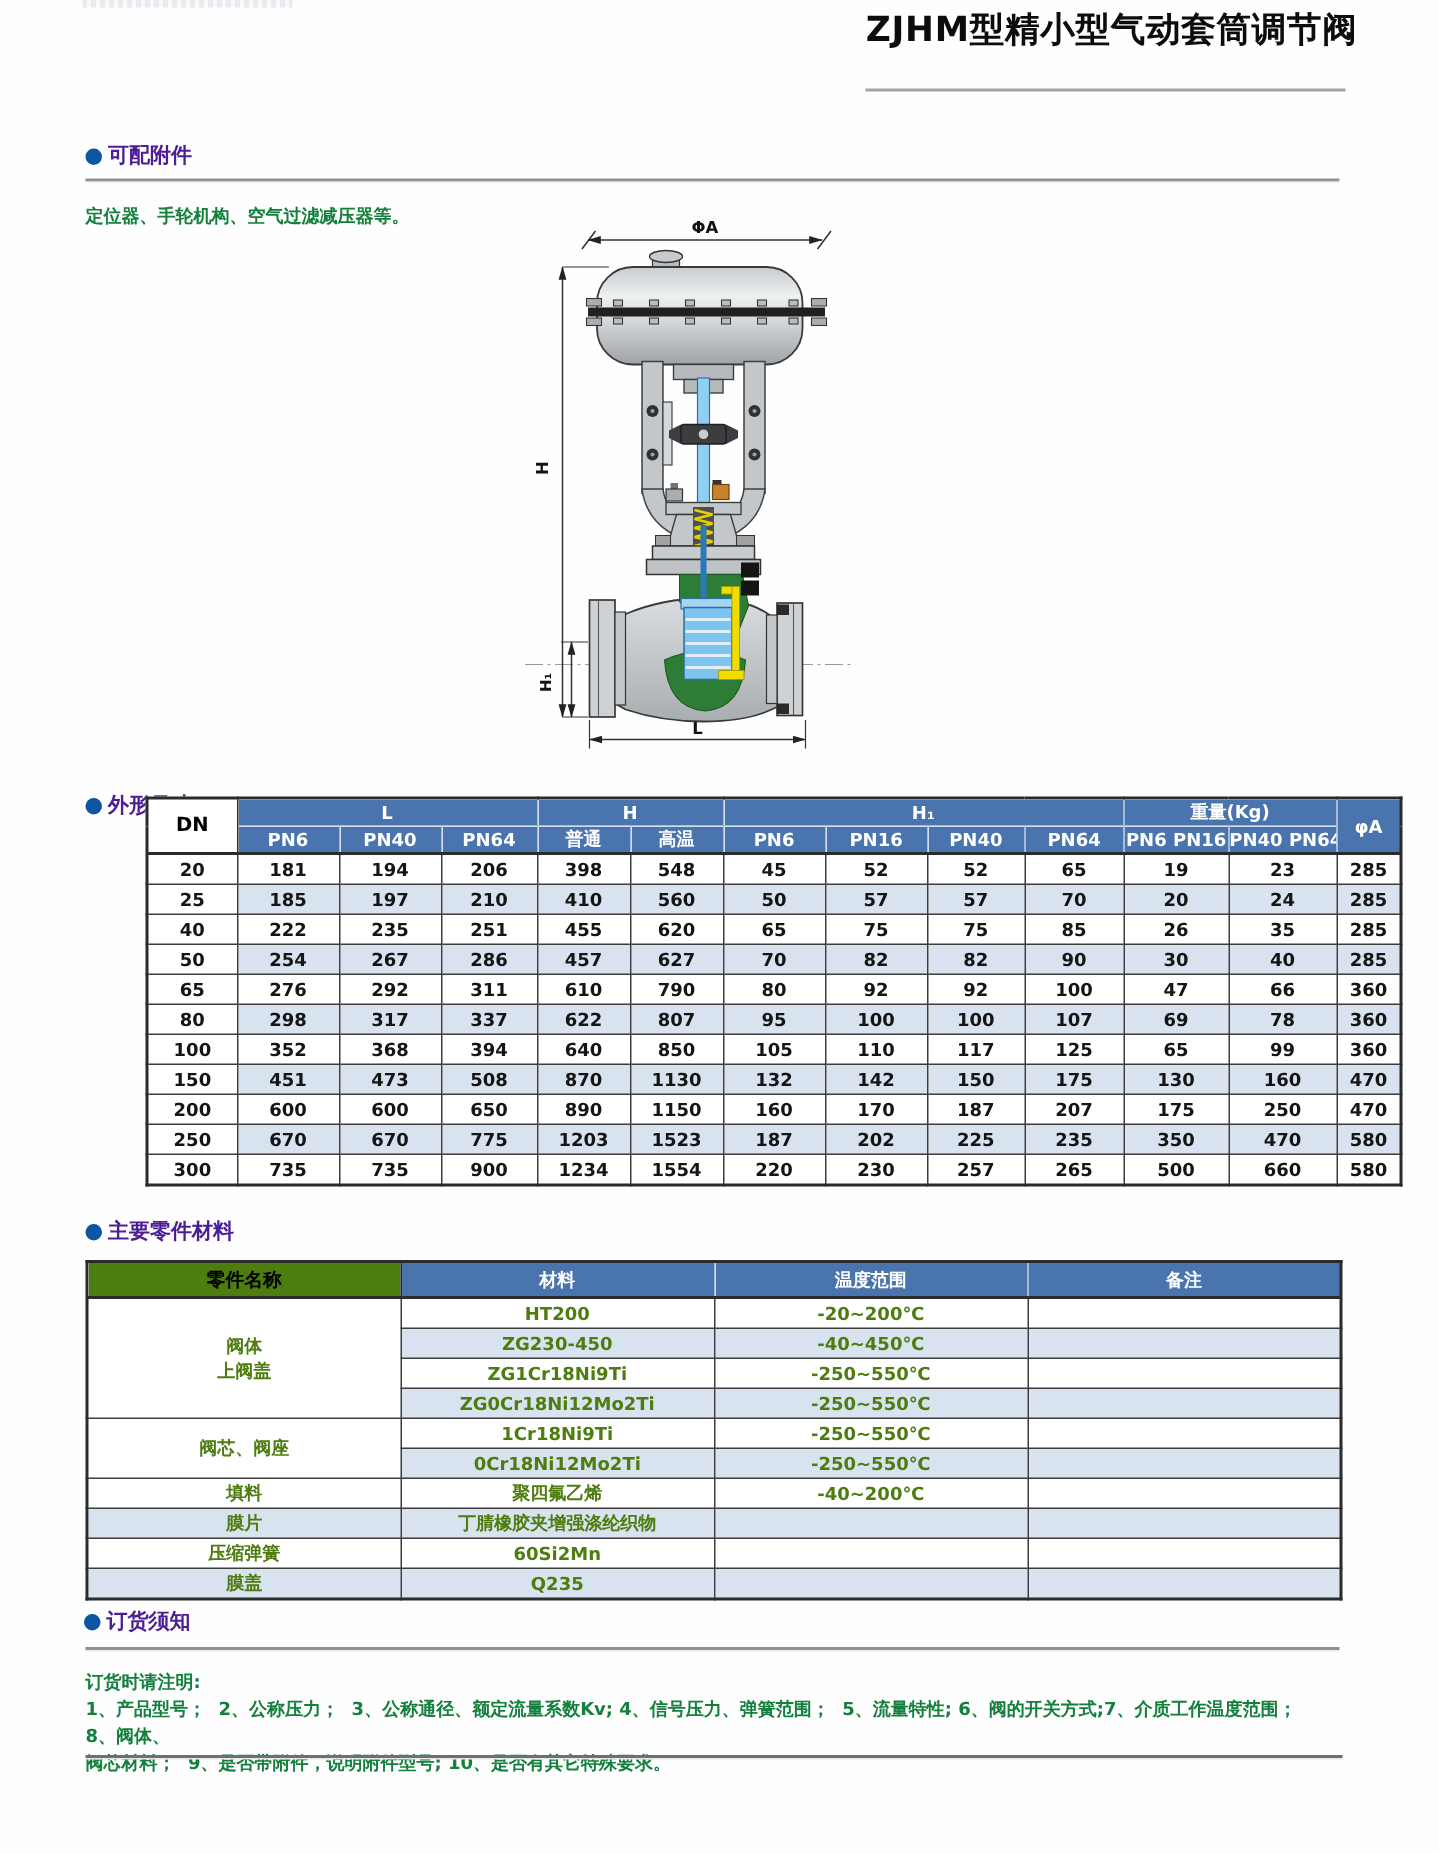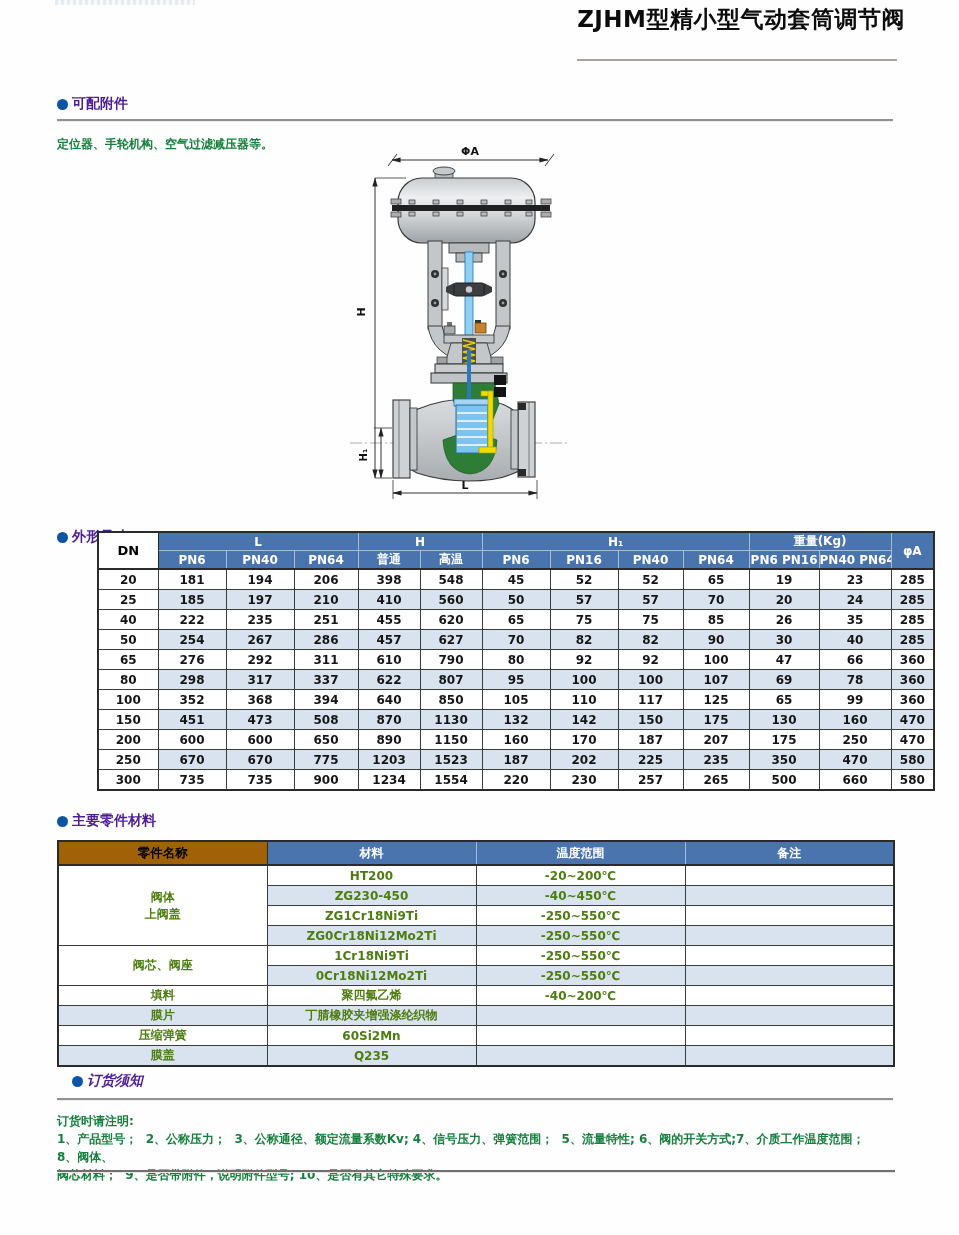--- a/index.html
+++ b/index.html
@@ -31,21 +31,21 @@
   .dims th.white{background:#fff;color:#000;border:1px solid #2b2b2b;font-size:13px;}
   .dims thead{border-bottom:2px solid #2b2b2b;}
   .dims td{border:1px solid #3c3c3c;text-align:center;font-weight:bold;height:19px;padding:0;color:#151515;}
   .dims tr.alt td{background:#d9e3f0;}
   .dims tr.alt td.dn, .dims td.dn{background:#fff;}
 
   
   .mats{left:57px;top:840px;width:836px;border:2px solid #2b2b2b;font-size:12px;}
   .mats th{height:22px;padding:0;font-weight:bold;}
   .mats th.blue{background:#4a74ad;color:#fff;border:1px solid #a7bbd8;}
-  .mats th.white{background:#a16207;color:#000;border:1px solid #2b2b2b;font-size:12.5px;text-align:center;}
+  .mats th.white{background:#4d7c0f;color:#000;border:1px solid #2b2b2b;font-size:12.5px;text-align:center;}
   .mats thead{border-bottom:2px solid #2b2b2b;}
   .mats td{border:1px solid #3c3c3c;text-align:center;font-weight:bold;height:19px;padding:0;color:#4d7c0f;}
   .mats tr.alt td{background:#d9e3f0;}
   .mats td.part{background:#fff;white-space:pre-line;line-height:17px;}
 
   
   .order-note{left:57px;top:1112px;}
   .order-lines{left:57px;top:1130px;width:836px;}
   .footer-rule{left:57px;top:1170px;width:838px;height:0;border-top:2px solid #6f6f6f;border-bottom:1px solid #e6e6e6;}
 
@@ -484,21 +484,21 @@
         </tr>
         <tr class="alt">
           <td class="part" rowspan="1">膜盖</td>
           <td>Q235</td>
           <td></td>
           <td></td>
         </tr>
       </tbody>
   </table>
 
-  <div class="abs section" style="left:72px;top:1072px;font-style:italic;">
+  <div class="abs section" style="left:56px;top:1072px;">
     <span class="bullet"></span>
     <span>订货须知</span>
   </div>
   <div class="abs rule" style="left:57px;top:1098px;width:836px;"></div>
   <div class="abs smalltext order-note">订货时请注明:</div>
   <div class="abs order-lines">
     <div class="smalltext">1、产品型号；  2、公称压力；  3、公称通径、额定流量系数Kv; 4、信号压力、弹簧范围；  5、流量特性; 6、阀的开关方式;7、介质工作温度范围；  8、阀体、</div>
     <div class="smalltext">阀芯材料；  9、是否带附件，说明附件型号; 10、是否有其它特殊要求。</div>
   </div>
 

